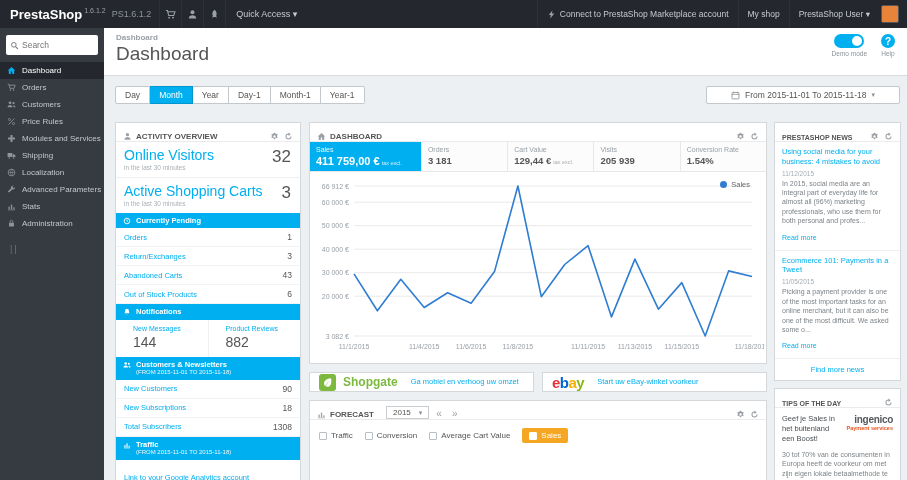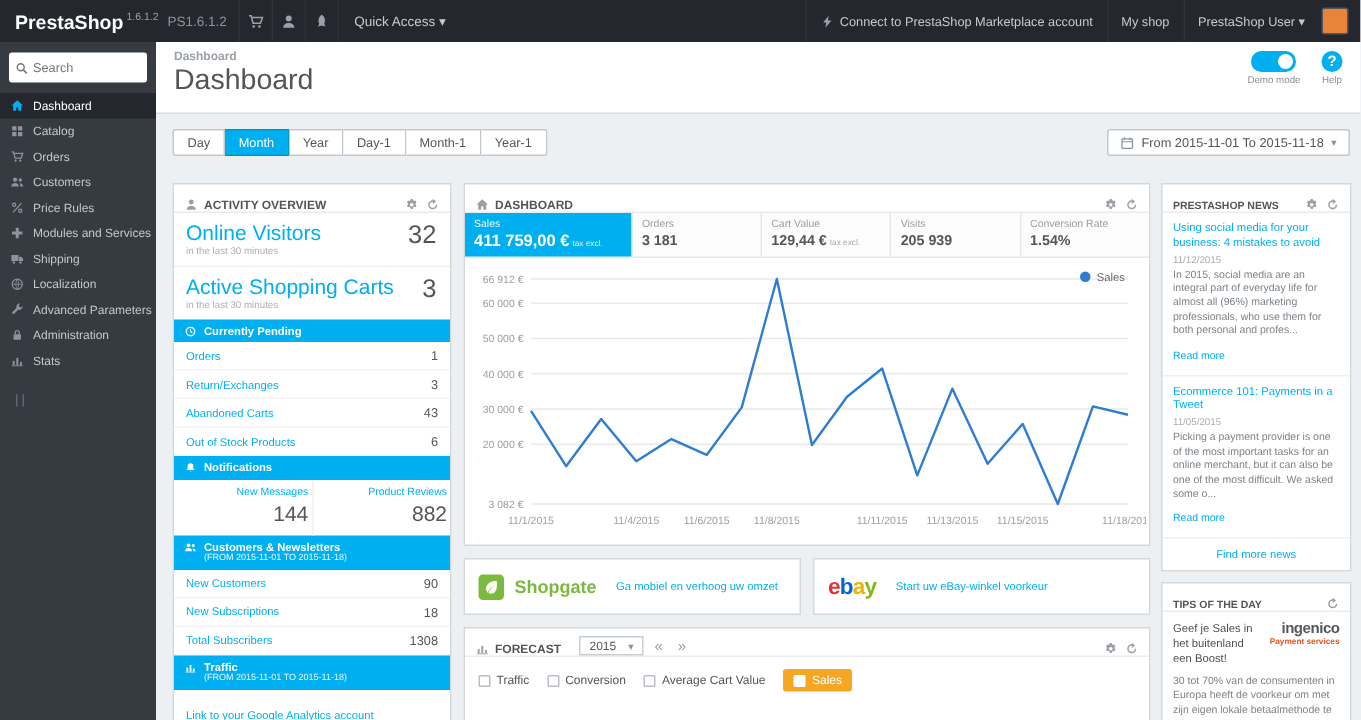--- a/index.html
+++ b/index.html
@@ -46,21 +46,21 @@
 .knob{position:absolute;right:2px;top:2px;width:10px;height:10px;border-radius:50%;background:#fff}
 .help-btn{width:14px;height:14px;border-radius:50%;background:var(--accent);color:#fff;font-size:10px;font-weight:bold;display:flex;align-items:center;justify-content:center;cursor:pointer}
 
 
 .toolbar{position:absolute;left:115px;top:86px;right:7px;display:flex;align-items:center}
 .btn-group{display:flex}
 .pbtn{font-size:8.5px;font-family:inherit;padding:3px 9px;background:#fff;border:1px solid #c3c8cc;border-left:none;color:#555;cursor:pointer}
 .btn-group .pbtn:first-child{border-left:1px solid #c3c8cc;border-radius:2px 0 0 2px}
 .btn-group .pbtn:last-child{border-radius:0 2px 2px 0}
 .pbtn.active{background:var(--accent);border-color:#0095cc;color:#fff}
-.daterange{margin-left:auto;display:flex;align-items:center;gap:5px;background:#fff;border:1px solid #c3c8cc;border-radius:2px;font-size:8.5px;color:#555;padding:3px 8px;cursor:pointer}
+.daterange{margin-left:auto;display:flex;align-items:center;gap:5px;background:#fff;border:1px solid #c3c8cc;border-radius:2px;font-size:8.5px;color:#555;padding:3px 24px;cursor:pointer}
 .dr-ic{width:9px;height:9px;color:#8b9196;display:inline-flex}
 .dr-ic svg{width:9px;height:9px}
 .caret{font-size:7px;color:#8b9196}
 
 
 .panel{background:#fff;border:1px solid #d4d8db}
 .panel-h{height:19px;display:flex;align-items:flex-end;gap:4px;padding:0 7px;font-size:8px;font-weight:bold;color:#555;border-bottom:1px solid #ebebeb;white-space:nowrap}
 .panel-h.ph-sm{font-size:7px}
 .ph-ic{width:9px;height:9px;color:#9aa0a6;display:inline-flex;flex:none}
 .ph-ic svg{width:9px;height:9px}
@@ -76,21 +76,21 @@
 .as-value{position:absolute;right:9px;top:5px;font-size:17px;color:#555}
 .sec-bar{background:var(--accent);color:#fff;padding:3px 7px;display:flex;align-items:flex-start;gap:5px}
 .sb-ic{width:8px;height:8px;color:#fff;margin-top:1px;flex:none;display:inline-flex}
 .sb-ic svg{width:8px;height:8px}
 .sb-t{font-size:7.5px;font-weight:bold;line-height:1.25}
 .sb-sub{display:block;font-size:6px;font-weight:normal;opacity:.92}
 .p-row{display:flex;align-items:center;padding:4px 8px;border-bottom:1px solid #f3f3f3}
 .p-row .pl{font-size:7.5px;color:var(--accent);cursor:pointer}
 .p-row .pv{margin-left:auto;font-size:8.5px;color:#555}
 .notif-cells{display:flex}
-.ncell{flex:1;text-align:right;padding:5px 2px 7px}
+.ncell{flex:1;text-align:left;padding:5px 17px 7px}
 .ncell + .ncell{border-left:1px solid #f0f0f0}
 .nc-l{font-size:7px;color:var(--accent);cursor:pointer}
 .nc-v{font-size:14px;color:#555;margin-top:2px}
 .ga-row{padding:6px 8px}
 .ga-link{font-size:7.5px;color:var(--accent);cursor:pointer}
 
 
 .mid-col{position:absolute;left:309px;top:122px;width:458px;display:flex;flex-direction:column;gap:8px}
 .dash-panel{height:242px}
 .kpis{display:flex;border-bottom:1px solid #e8e8e8;background:#fcfcfc}
@@ -100,21 +100,21 @@
 .kpi-value{font-size:9.5px;font-weight:bold;color:#555;margin-top:2px;white-space:nowrap}
 .kpi-sub{font-size:5.5px;color:#a7adb2;font-weight:normal;margin-left:2px}
 .kpi.active{flex:1.35;background:var(--accent)}
 .kpi.active .kpi-label{color:#eaf7fd}
 .kpi.active .kpi-value{color:#fff;font-size:11px}
 .kpi.active .kpi-sub{color:#d6f0fb}
 .chart-wrap{position:relative;padding:2px 2px 0}
 .chart-wrap svg{display:block;width:452px;height:182px}
 .chart-legend{position:absolute;top:8px;right:16px;display:flex;align-items:center;gap:4px;font-size:7.5px;color:#666}
 .dot{width:7px;height:7px;border-radius:50%;background:var(--line)}
-.mods{display:flex;gap:8px;height:38px}
+.mods{display:flex;gap:8px;height:20px}
 .module-box{flex:1;background:#fff;border:1px solid #d4d8db;display:flex;align-items:center;gap:7px;padding:0 9px;min-width:0}
 .sg-logo{width:17px;height:17px;border-radius:3px;background:#7cb93e;display:flex;align-items:center;justify-content:center;color:#fff;flex:none}
 .sg-logo svg{width:11px;height:11px}
 .sg-name{font-size:12px;font-weight:bold;color:#7cb93e;white-space:nowrap}
 .ebay{display:flex;align-items:baseline;font-size:15px;font-weight:bold;letter-spacing:-0.5px}
 .mod-link{font-size:7.5px;color:var(--accent);margin-left:6px;line-height:1.25;cursor:pointer}
 .forecast{height:140px}
 .year-box{display:flex;align-items:center;gap:8px;border:1px solid #c9cdd1;padding:1px 6px;font-size:8px;font-weight:normal;color:#555;margin-left:8px;cursor:pointer}
 .nav-arrow{font-size:10px;color:#98a0a6;padding:0 3px;cursor:pointer;font-weight:normal}
 .f-legend{display:flex;align-items:center;gap:12px;padding:8px 9px}
@@ -195,28 +195,20 @@
         <span class="mi-icon">
           <svg viewBox="0 0 16 16">
             <path fill="currentColor" d="M8 1.6 1.2 7.8h2v6.2h3.6V9.8h2.4V14h3.6V7.8h2L8 1.6z"></path>
           </svg>
         </span>
         <span>Dashboard</span>
       </li>
     <li class="mi">
         <span class="mi-icon">
           <svg viewBox="0 0 16 16">
-            <path fill="currentColor" d="M2 2h5.1v5.1H2zM8.9 2H14v5.1H8.9zM2 8.9h5.1V14H2zM8.9 8.9H14V14H8.9z"></path>
-          </svg>
-        </span>
-        <span>Catalog</span>
-      </li>
-    <li class="mi">
-        <span class="mi-icon">
-          <svg viewBox="0 0 16 16">
             <path d="M1.4 2.2h2.1l1.9 7.3h7.2l1.9-5.6H4.2" fill="none" stroke="currentColor" stroke-width="1.5"></path>
             <circle cx="6" cy="12.6" r="1.3" fill="currentColor"></circle>
             <circle cx="11.6" cy="12.6" r="1.3" fill="currentColor"></circle>
           </svg>
         </span>
         <span>Orders</span>
       </li>
     <li class="mi">
         <span class="mi-icon">
           <svg viewBox="0 0 16 16">
@@ -270,36 +262,36 @@
         <span class="mi-icon">
           <svg viewBox="0 0 16 16">
             <path fill="currentColor" d="M14.3 4.2a3.9 3.9 0 0 1-5.1 3.7l-4.8 4.8a1.5 1.5 0 0 1-2.1-2.1l4.8-4.8a3.9 3.9 0 0 1 4.5-5L9.4 3l2.6 2.6 2.2-2.2c.07.26.1.52.1.8z"></path>
           </svg>
         </span>
         <span>Advanced Parameters</span>
       </li>
     <li class="mi">
         <span class="mi-icon">
           <svg viewBox="0 0 16 16">
-            <rect x="3.6" y="6.8" width="8.8" height="6.6" rx="1" fill="currentColor"></rect>
-            <path d="M5.6 6.8V4.9a2.4 2.4 0 0 1 4.8 0v1.9" fill="none" stroke="currentColor" stroke-width="1.5"></path>
-          </svg>
-        </span>
-        <span>Administration</span>
-      </li>
-    <li class="mi">
-        <span class="mi-icon">
-          <svg viewBox="0 0 16 16">
             <path d="M1.6 14h12.8" stroke="currentColor" stroke-width="1.2"></path>
             <rect x="2.6" y="8.2" width="2.3" height="4.8" fill="currentColor"></rect>
             <rect x="6.9" y="4.6" width="2.3" height="8.4" fill="currentColor"></rect>
             <rect x="11.2" y="9.4" width="2.3" height="3.6" fill="currentColor"></rect>
           </svg>
         </span>
         <span>Stats</span>
+      </li>
+    <li class="mi">
+        <span class="mi-icon">
+          <svg viewBox="0 0 16 16">
+            <rect x="3.6" y="6.8" width="8.8" height="6.6" rx="1" fill="currentColor"></rect>
+            <path d="M5.6 6.8V4.9a2.4 2.4 0 0 1 4.8 0v1.9" fill="none" stroke="currentColor" stroke-width="1.5"></path>
+          </svg>
+        </span>
+        <span>Administration</span>
       </li>
   </ul>
   <div class="collapse">||</div>
 </div>
 
 <div class="page-head">
   <div class="breadcrumb">Dashboard</div>
   <h1 class="page-title">Dashboard</h1>
   <div class="head-right">
     <div class="hw">

